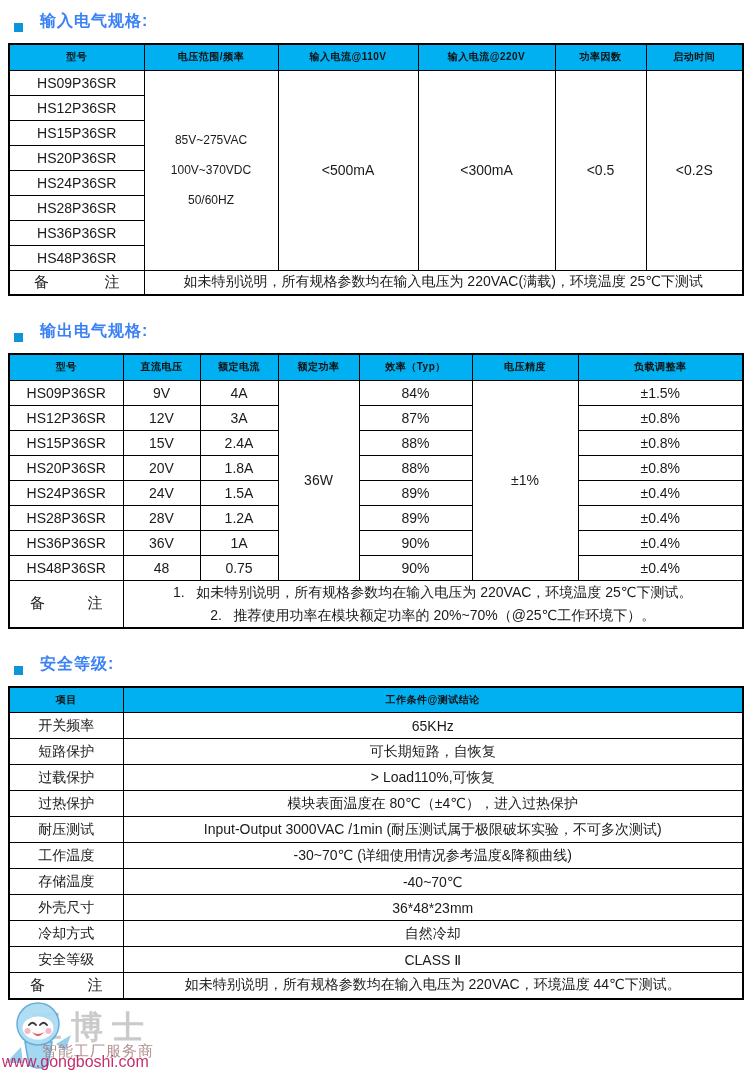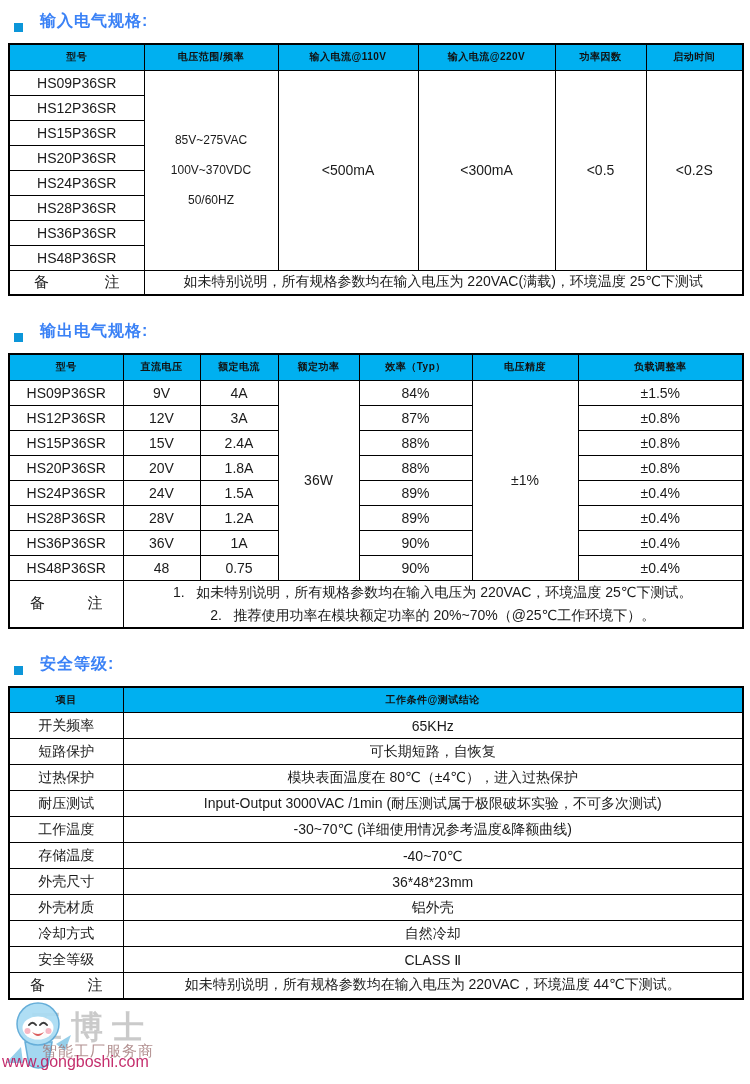--- a/index.html
+++ b/index.html
@@ -258,42 +258,42 @@
     <tbody>
       <tr>
         <td class="item">开关频率</td>
         <td class="left">65KHz</td>
       </tr>
       <tr>
         <td class="item">短路保护</td>
         <td class="left">可长期短路，自恢复</td>
       </tr>
       <tr>
+        <td class="item">过载保护</td>
+        <td class="left">&gt; Load110%,可恢复</td>
+      </tr>
+      <tr>
         <td class="item">过热保护</td>
         <td class="left">模块表面温度在 80℃（±4℃），进入过热保护</td>
       </tr>
       <tr>
         <td class="item">耐压测试</td>
         <td class="left">Input-Output   3000VAC /1min   (耐压测试属于极限破坏实验，不可多次测试)</td>
       </tr>
       <tr>
         <td class="item">工作温度</td>
         <td class="left">-30~70℃ (详细使用情况参考温度&amp;降额曲线)</td>
       </tr>
       <tr>
         <td class="item">存储温度</td>
         <td class="left">-40~70℃</td>
       </tr>
       <tr>
         <td class="item">外壳尺寸</td>
         <td class="left">36*48*23mm</td>
-      </tr>
-      <tr>
-        <td class="item">外壳材质</td>
-        <td class="left">铝外壳</td>
       </tr>
       <tr>
         <td class="item">冷却方式</td>
         <td class="left">自然冷却</td>
       </tr>
       <tr>
         <td class="item">安全等级</td>
         <td class="left">CLASS Ⅱ</td>
       </tr>
       <tr>

